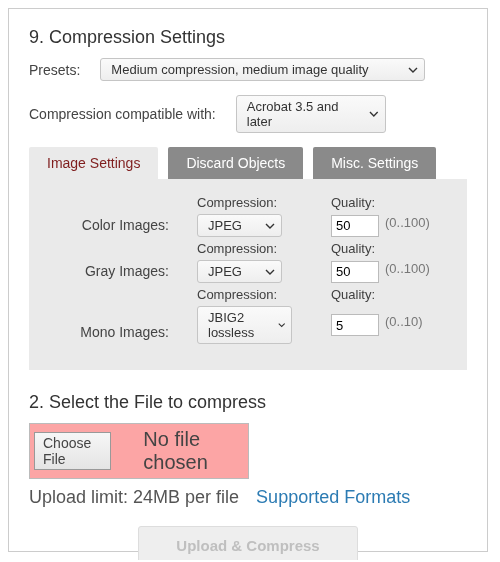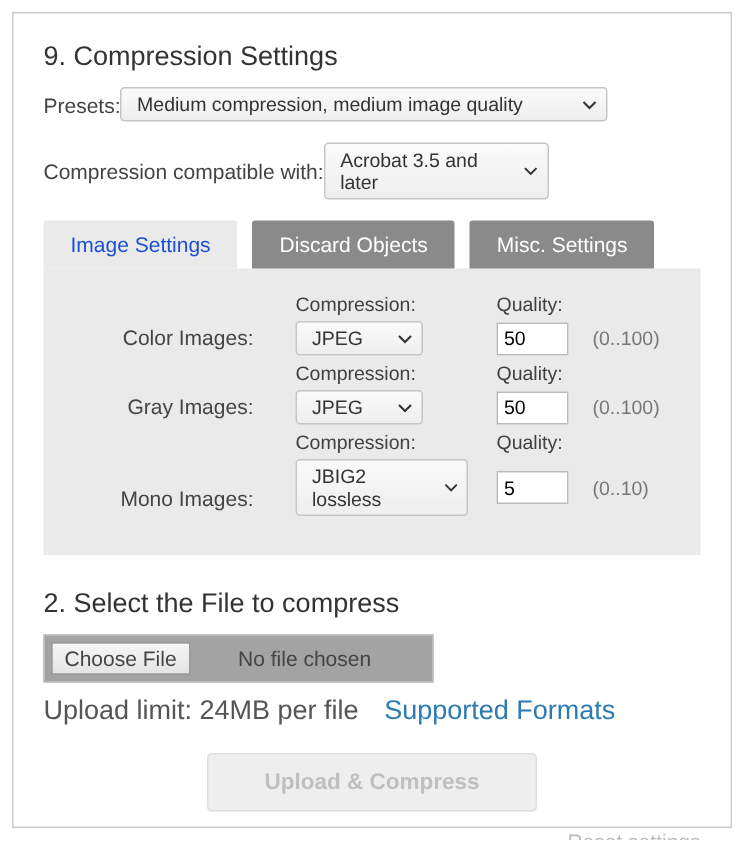--- a/index.html
+++ b/index.html
@@ -1,48 +1,48 @@
 <!DOCTYPE html>
 <html><head>
 <meta charset="utf-8">
 <style>
 * { box-sizing: border-box; margin: 0; padding: 0; }
 body { font-family: "Segoe UI", Arial, sans-serif; background: #fff; padding: 8px; }
 .container { border: 1px solid #ccc; width: 480px; height: 544px; padding: 18px 20px; color: #444; }
 .h { font-size: 18px; font-weight: 400; color: #333; margin-bottom: 10px; }
-.row { display: flex; align-items: center; gap: 0; margin-bottom: 14px; font-size: 14px; }
+.row { display: flex; align-items: center; gap: 20px; margin-bottom: 14px; font-size: 14px; }
 .label { color: #444; }
 .select-like {
   display: inline-flex; align-items: center; justify-content: space-between;
   border: 1px solid #c5c5c5; background: linear-gradient(#fafafa,#eee);
   border-radius: 3px; padding: 3px 6px 3px 10px; font-size: 13px; color: #333;
   cursor: pointer;
 }
 .select-like.wide { width: 325px; }
 .select-like.mid { width: 150px; }
 .select-like.small { width: 85px; }
 .caret { margin-left: 6px; }
 .tabs { display: flex; gap: 10px; margin-top: 4px; }
 .tab {
   padding: 8px 18px; font-size: 14px; border-radius: 2px 2px 0 0;
   cursor: pointer;
 }
-.tab.active { background: #eaeaea; color: #1d4ed8; }
+.tab.active { background: #eaeaea; color: #7f1d1d; }
 .tab.inactive { background: #8a8a8a; color: #fff; }
 .panel { background: #eaeaea; padding: 16px 24px 26px 24px; }
 .grid { display: grid; grid-template-columns: 120px 110px 105px; column-gap: 24px; row-gap: 4px; align-items: center; }
 .colhead { font-size: 13px; color: #404040; }
 .rowlabel { text-align: right; font-size: 14px; color: #444; padding-right: 4px; align-self: end; margin-bottom: 4px;}
-.qrow { display:flex; align-items:center; gap:16px; }
+.qrow { display:flex; gap:6px; }
 .numinput { width: 48px; height: 22px; border: 1px solid #bbb; background:#fff; padding: 1px 4px; font-size: 13px; }
 .hint { color: #777; font-size: 13px; }
 .section2 { margin-top: 22px; }
-.filebox { display:inline-flex; align-items:center; border:1px solid #bbb; background:#a3a3a3; padding:4px; width: 260px; margin-bottom:6px;}
+.filebox { display:inline-flex; align-items:center; border:1px solid #bbb; background:#fca5a5; padding:4px; width: 220px; margin-bottom:6px;}
 .choosebtn { border:1px solid #999; background: linear-gradient(#f6f6f6,#e4e4e4); padding: 2px 8px; font-size: 14px; cursor:pointer; }
-.chosen { margin-left: 4px; font-size: 14px; padding-left: 28px; }
+.chosen { margin-left: 4px; font-size: 20px; padding-left: 28px; }
 .uploadline { font-size: 18px; color:#555; margin-top: 2px;}
 .link { color: #2c7bb3; margin-left: 12px; cursor: pointer; }
 .submit { text-align:center; margin-top: 18px; font-weight: bold;}
 .bigbtn {
   display: inline-block; width: 220px; padding: 10px 0;
   background: #eeeeee; border: 1px solid #ddd; border-radius: 3px;
   color: #bfbfbf; font-size: 15px;
 }
 .reset { text-align:right; margin-top: 12px; color:#bdbdbd; font-size: 14px; cursor:pointer;}
 svg.caret{width:10px;height:10px;}
@@ -112,21 +112,21 @@
       <div class="qrow">
         <input class="numinput" value="50" style="">
         <span class="hint">(0..100)</span>
       </div>
 
       <div></div>
       <div class="colhead">Compression:</div>
       <div class="colhead">Quality:</div>
 
       <div class="rowlabel">Mono Images:</div>
-      <div class="select-like" style="width:115px">
+      <div class="select-like" style="width:95px">
         <span>JBIG2 lossless</span>
         <svg class="caret" viewBox="0 0 10 10">
             <path d="M1 3 L5 7 L9 3" fill="none" stroke="#333" stroke-width="1.4"></path>
           </svg>
       </div>
       <div class="qrow">
         <input class="numinput" value="5" style="">
         <span class="hint">(0..10)</span>
       </div>
     </div>

